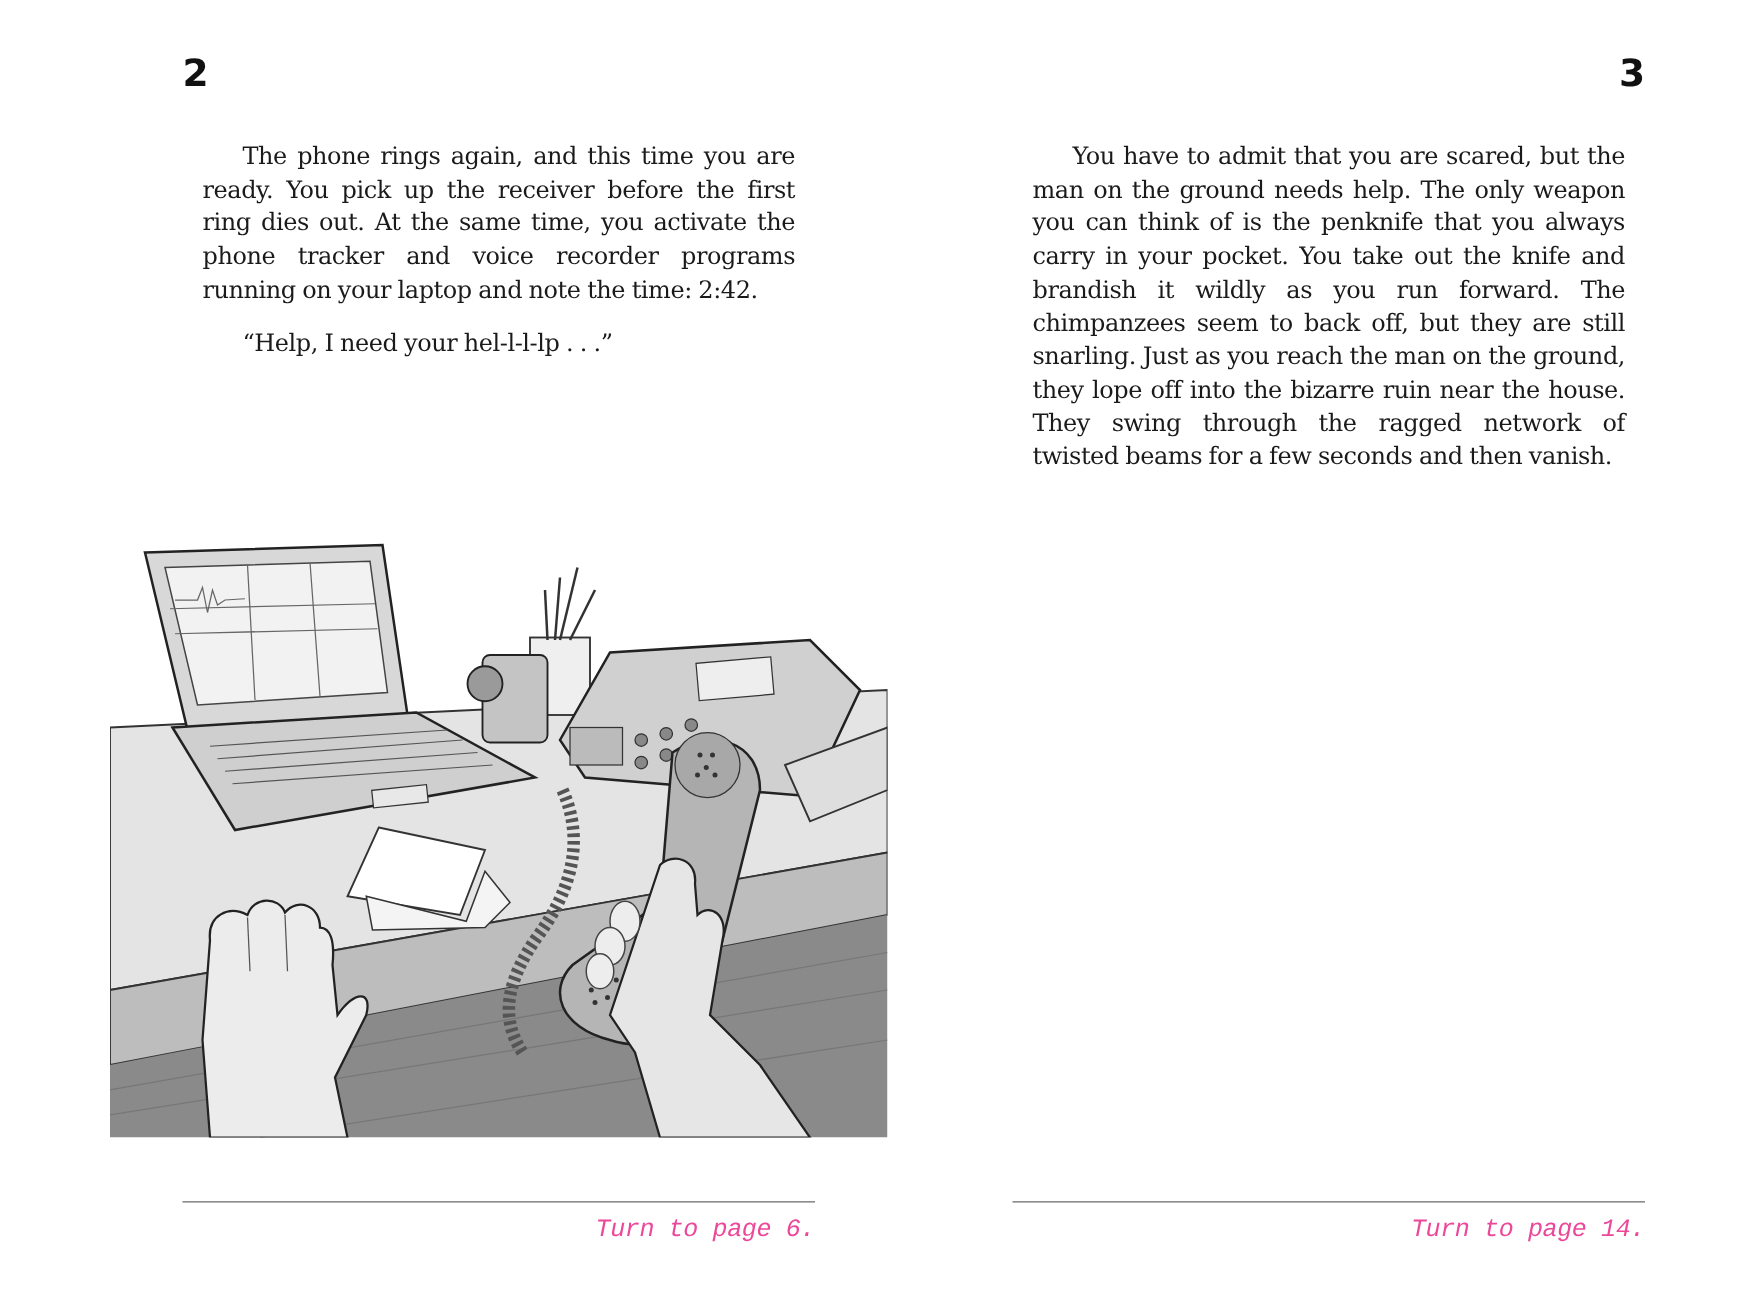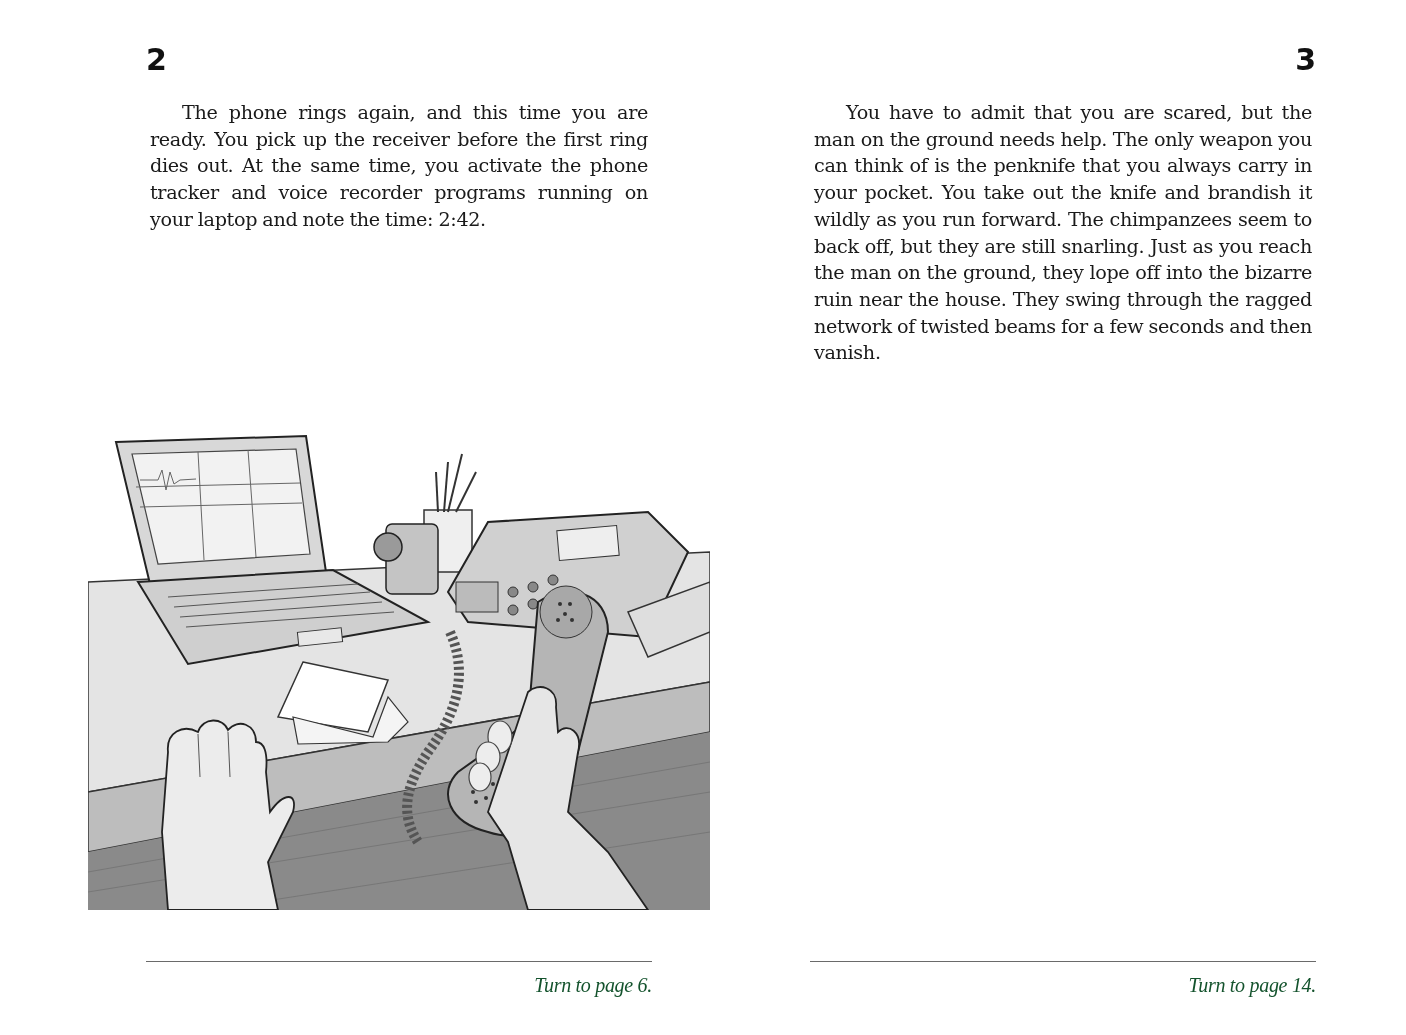--- a/index.html
+++ b/index.html
@@ -4,32 +4,33 @@
 <style>
   html, body { margin:0; padding:0; background:#ffffff; }
   body { width:1406px; height:1035px; position:relative; overflow:hidden; font-family:"DejaVu Serif", serif; color:#1a1a1a; }
   .page { position:absolute; top:0; height:1035px; }
   .page-left { left:146px; width:506px; }
   .page-right { left:810px; width:506px; }
   .page-number { position:absolute; top:42px; font-family:"DejaVu Sans", sans-serif; font-weight:bold; font-size:30px; line-height:36px; color:#111; }
   .page-left .page-number { left:0; }
   .page-right .page-number { right:0; }
   .body-text { position:absolute; top:96px; left:0; width:506px; font-family:"DejaVu Serif", serif; font-size:19.2px; line-height:26.7px; color:#1a1a1a; }
-  .body-text p { margin:4px; text-indent:32px; text-align:justify; text-align-last:left; letter-spacing:-0.35px; word-spacing:-0.5px; }
+  .body-text p { margin:16px; text-indent:32px; text-align:justify; text-align-last:left; letter-spacing:-0.35px; word-spacing:-0.5px; }
   .rule { position:absolute; top:961px; left:0; width:506px; height:0; border-top:1.5px solid #6a6a6a; }
-  .turn { position:absolute; top:970px; right:0; font-family:Liberation Serif, serif; font-style:italic; font-size:20px; line-height:30px; color:#14532d; letter-spacing:-0.3px; }
+  .turn { position:absolute; top:970px; right:0; font-family:Liberation Mono, monospace; font-style:italic; font-size:20px; line-height:30px; color:#ec4899; letter-spacing:-0.3px; }
   .illustration { position:absolute; left:88px; top:432px; width:622px; height:478px; }
 </style>
 </head>
 <body>
 
 <div class="page page-left">
   <div class="page-number">2</div>
   <div class="body-text">
     <p>The phone rings again, and this time you are ready. You pick up the receiver before the first ring dies out. At the same time, you activate the phone tracker and voice recorder programs running on your laptop and note the time: 2:42.</p>
+    <p>“Help, I need your hel-l-l-lp . . .”</p>
   </div>
   <div class="rule"></div>
   <div class="turn">Turn to page 6.</div>
 </div>
 
 <svg class="illustration" viewBox="0 0 622 478" xmlns="http://www.w3.org/2000/svg">
   <rect x="0" y="0" width="622" height="478" fill="#ffffff"></rect>
 
   <polygon points="0,150 622,120 622,250 0,360" fill="#e4e4e4" stroke="#333" stroke-width="1.5"></polygon>
 

